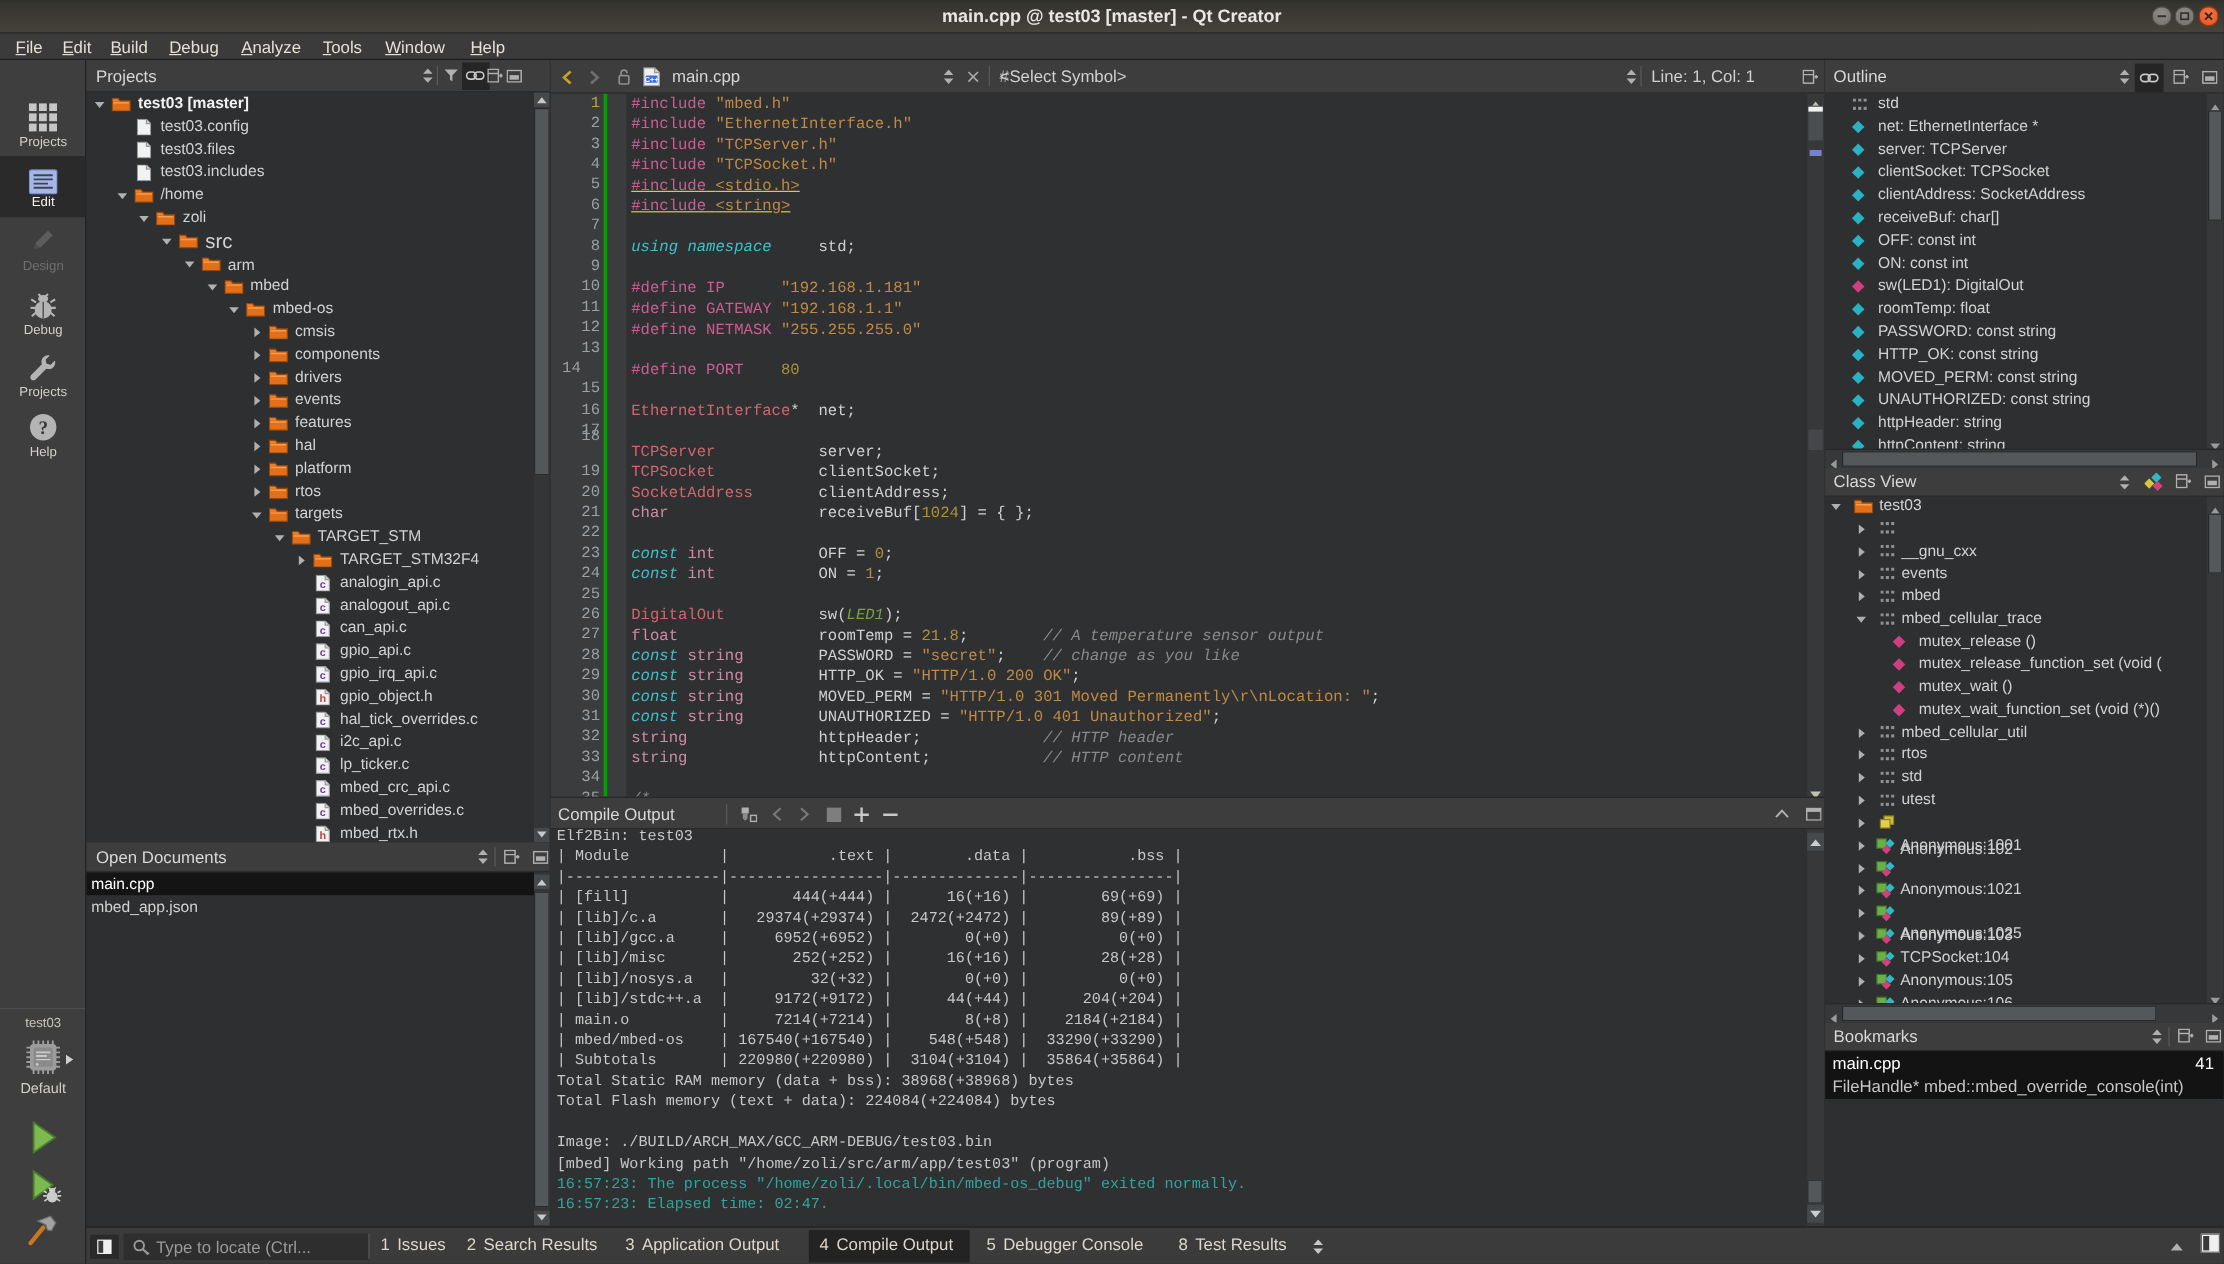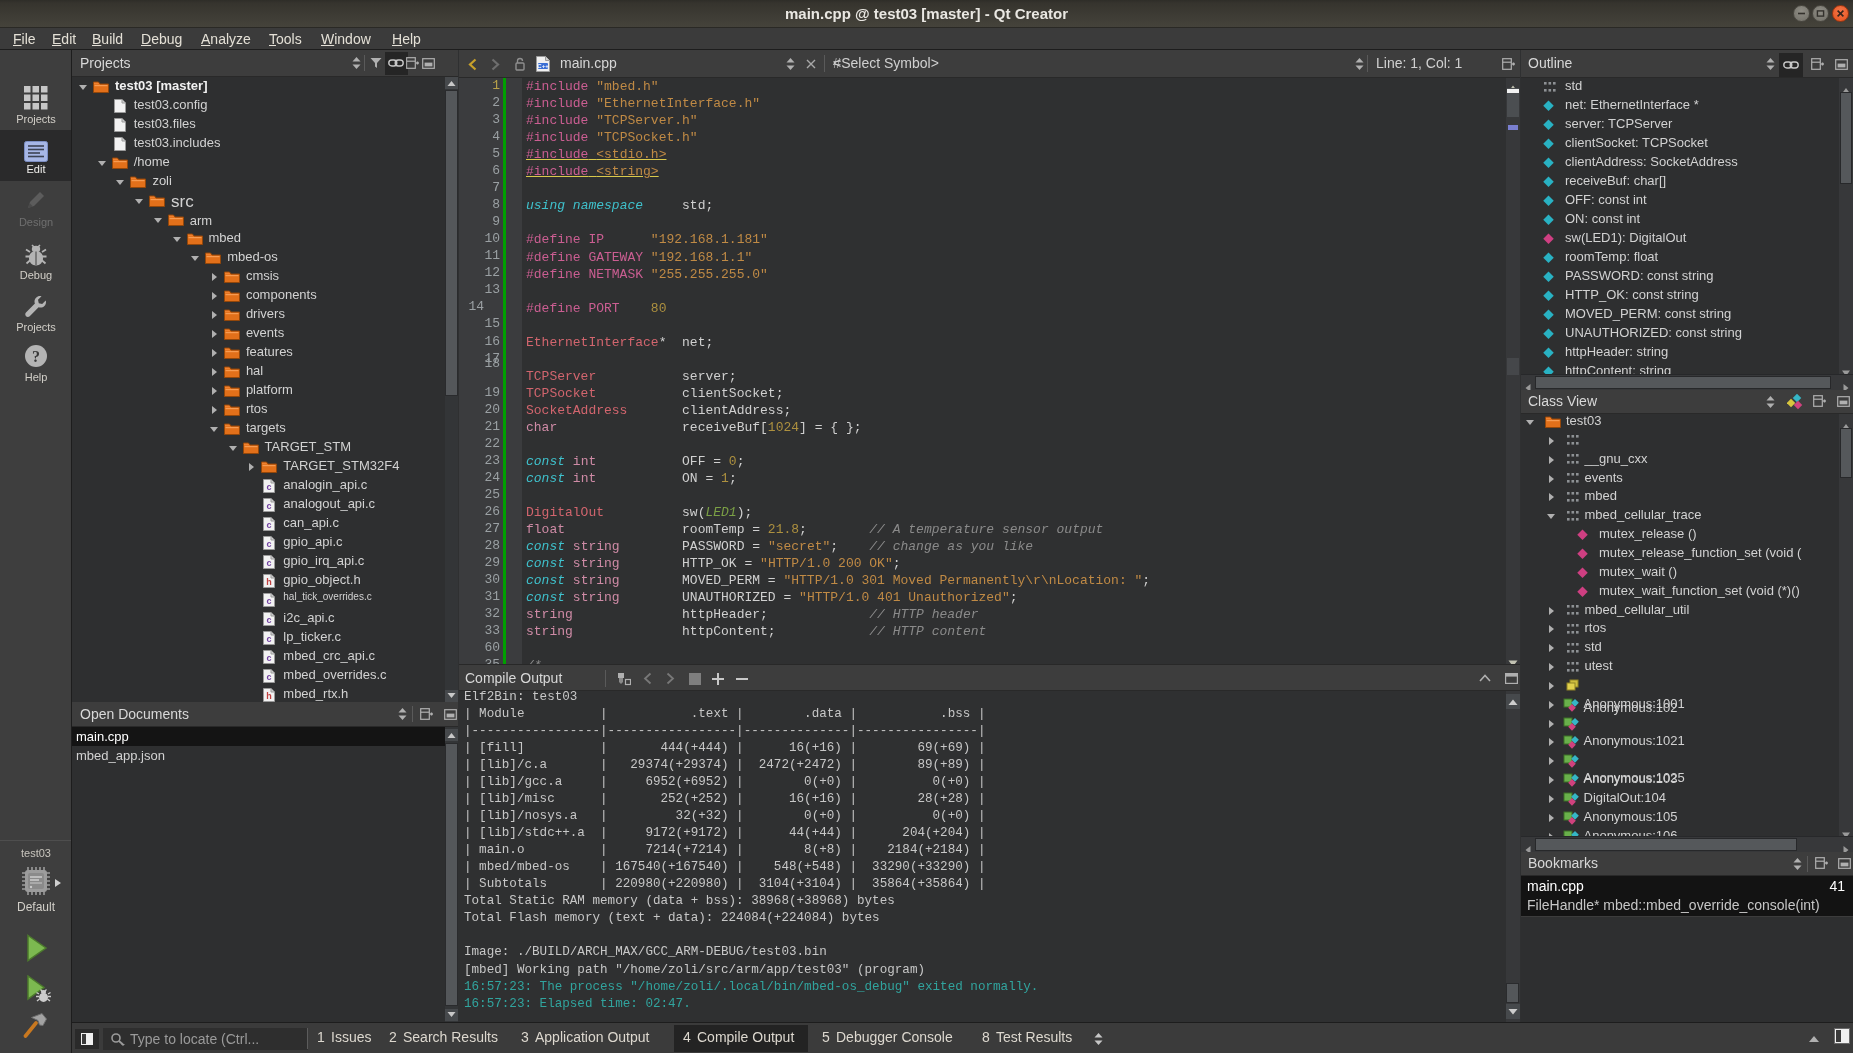--- a/index.html
+++ b/index.html
@@ -481,21 +481,21 @@
       </svg>
     </div>
     <div style="position:absolute;left:211.29999999999998px;top:495.0px;font-size:13px;color:#d2d2d2">gpio_object.h</div>
     <div style="position:absolute;left:191.29999999999998px;top:515.5px">
       <svg width="12" height="14" viewBox="0 0 12 14" style="display:block">
         <path d="M0.5 0.5 L8 0.5 L11.5 4 L11.5 13.5 L0.5 13.5 Z" fill="#f2f2f2" stroke="#9a9a9a"></path>
         <path d="M8 0.5 L8 4 L11.5 4" fill="#cfcfcf" stroke="#9a9a9a"></path>
         <text x="6" y="11" font-family="Liberation Sans" font-size="9" font-weight="bold" fill="#7040a0" text-anchor="middle">c</text>
       </svg>
     </div>
-    <div style="position:absolute;left:211.29999999999998px;top:514.0px;font-size:10px;color:#d2d2d2">hal_tick_overrides.c</div>
+    <div style="position:absolute;left:211.29999999999998px;top:514.0px;font-size:13px;color:#d2d2d2">hal_tick_overrides.c</div>
     <div style="position:absolute;left:191.29999999999998px;top:534.5px">
       <svg width="12" height="14" viewBox="0 0 12 14" style="display:block">
         <path d="M0.5 0.5 L8 0.5 L11.5 4 L11.5 13.5 L0.5 13.5 Z" fill="#f2f2f2" stroke="#9a9a9a"></path>
         <path d="M8 0.5 L8 4 L11.5 4" fill="#cfcfcf" stroke="#9a9a9a"></path>
         <text x="6" y="11" font-family="Liberation Sans" font-size="9" font-weight="bold" fill="#7040a0" text-anchor="middle">c</text>
       </svg>
     </div>
     <div style="position:absolute;left:211.29999999999998px;top:533.0px;font-size:13px;color:#d2d2d2">i2c_api.c</div>
     <div style="position:absolute;left:191.29999999999998px;top:553.5px">
       <svg width="12" height="14" viewBox="0 0 12 14" style="display:block">
@@ -673,21 +673,21 @@
       <div style="position:absolute;right:0;top:391.81999999999994px;color:#9aa0a3">24</div>
       <div style="position:absolute;right:0;top:408.85999999999996px;color:#9aa0a3">25</div>
       <div style="position:absolute;right:0;top:425.9px;color:#9aa0a3">26</div>
       <div style="position:absolute;right:0;top:442.93999999999994px;color:#9aa0a3">27</div>
       <div style="position:absolute;right:0;top:459.97999999999996px;color:#9aa0a3">28</div>
       <div style="position:absolute;right:0;top:477.02px;color:#9aa0a3">29</div>
       <div style="position:absolute;right:0;top:494.05999999999995px;color:#9aa0a3">30</div>
       <div style="position:absolute;right:0;top:511.1px;color:#9aa0a3">31</div>
       <div style="position:absolute;right:0;top:528.14px;color:#9aa0a3">32</div>
       <div style="position:absolute;right:0;top:545.18px;color:#9aa0a3">33</div>
-      <div style="position:absolute;right:0;top:562.2199999999999px;color:#9aa0a3">60</div>
+      <div style="position:absolute;right:0;top:562.2199999999999px;color:#9aa0a3">34</div>
       <div style="position:absolute;right:0;top:579.26px;color:#9aa0a3">35</div>
     </div>
     <div class="mono" style="position:absolute;left:67px;top:0.2px;font-size:13px;line-height:17.04px;white-space:pre"><div style="height:17.04px"><span class="pp">#include</span><span class="id"> </span><span class="st">"mbed.h"</span></div><div style="height:17.04px"><span class="pp">#include</span><span class="id"> </span><span class="st">"EthernetInterface.h"</span></div><div style="height:17.04px"><span class="pp">#include</span><span class="id"> </span><span class="st">"TCPServer.h"</span></div><div style="height:17.04px"><span class="pp">#include</span><span class="id"> </span><span class="st">"TCPSocket.h"</span></div><div style="height:17.04px"><span class="ulw pp">#include</span><span class="ulw id"> </span><span class="ulw st">&lt;stdio.h&gt;</span></div><div style="height:17.04px"><span class="ulw pp">#include</span><span class="ulw id"> </span><span class="ulw st">&lt;string&gt;</span></div><div style="height:17.04px"></div><div style="height:17.04px"><span class="kw">using</span><span class="id"> </span><span class="kw">namespace</span><span class="id">     </span><span class="id">std;</span></div><div style="height:17.04px"></div><div style="height:17.04px"><span class="pp">#define IP</span><span class="id">      </span><span class="st">"192.168.1.181"</span></div><div style="height:17.04px"><span class="pp">#define GATEWAY</span><span class="id"> </span><span class="st">"192.168.1.1"</span></div><div style="height:17.04px"><span class="pp">#define NETMASK</span><span class="id"> </span><span class="st">"255.255.255.0"</span></div><div style="height:17.04px"></div><div style="height:17.04px"><span class="pp">#define PORT</span><span class="id">    </span><span class="nu">80</span></div><div style="height:17.04px"></div><div style="height:17.04px"><span class="ut">EthernetInterface</span><span class="id">*  net;</span></div><div style="height:17.04px"></div><div style="height:17.04px"><span class="ut">TCPServer</span><span class="id">           server;</span></div><div style="height:17.04px"><span class="ut">TCPSocket</span><span class="id">           clientSocket;</span></div><div style="height:17.04px"><span class="ut">SocketAddress</span><span class="id">       clientAddress;</span></div><div style="height:17.04px"><span class="ty">char</span><span class="id">                receiveBuf[</span><span class="nu">1024</span><span class="id">] = { };</span></div><div style="height:17.04px"></div><div style="height:17.04px"><span class="kw">const</span><span class="id"> </span><span class="ty">int</span><span class="id">           OFF = </span><span class="nu">0</span><span class="id">;</span></div><div style="height:17.04px"><span class="kw">const</span><span class="id"> </span><span class="ty">int</span><span class="id">           ON = </span><span class="nu">1</span><span class="id">;</span></div><div style="height:17.04px"></div><div style="height:17.04px"><span class="ut">DigitalOut</span><span class="id">          sw(</span><span class="gr">LED1</span><span class="id">);</span></div><div style="height:17.04px"><span class="ty">float</span><span class="id">               roomTemp = </span><span class="nu">21.8</span><span class="id">;        </span><span class="cm">// A temperature sensor output</span></div><div style="height:17.04px"><span class="kw">const</span><span class="id"> </span><span class="ty">string</span><span class="id">        PASSWORD = </span><span class="st">"secret"</span><span class="id">;    </span><span class="cm">// change as you like</span></div><div style="height:17.04px"><span class="kw">const</span><span class="id"> </span><span class="ty">string</span><span class="id">        HTTP_OK = </span><span class="st">"HTTP/1.0 200 OK"</span><span class="id">;</span></div><div style="height:17.04px"><span class="kw">const</span><span class="id"> </span><span class="ty">string</span><span class="id">        MOVED_PERM = </span><span class="st">"HTTP/1.0 301 Moved Permanently\r\nLocation: "</span><span class="id">;</span></div><div style="height:17.04px"><span class="kw">const</span><span class="id"> </span><span class="ty">string</span><span class="id">        UNAUTHORIZED = </span><span class="st">"HTTP/1.0 401 Unauthorized"</span><span class="id">;</span></div><div style="height:17.04px"><span class="ty">string</span><span class="id">              httpHeader;             </span><span class="cm">// HTTP header</span></div><div style="height:17.04px"><span class="ty">string</span><span class="id">              httpContent;            </span><span class="cm">// HTTP content</span></div><div style="height:17.04px"></div><div style="height:17.04px"><span class="cm">/*</span></div></div>
     <div style="position:absolute;left:1047px;top:0;width:14px;height:586px;background:#37383a">
       <div style="position:absolute;left:1px;top:1px"><svg width="12" height="9" viewBox="0 0 12 9">
           <path d="M1.5 7.5 L10.5 7.5 L6 1.5 Z" fill="#c2c2b2"></path>
         </svg></div>
       <div style="position:absolute;left:1px;top:10px;width:12px;height:29px;background:#4b4e51"></div>
       <div style="position:absolute;left:1px;top:11px;width:12px;height:4px;background:#f2f2f2"></div>
       <div style="position:absolute;left:2px;top:47px;width:10px;height:5px;background:#7a7fd0"></div>
@@ -1199,21 +1199,21 @@
         <path d="M3 1 L8 5 L3 9 Z" fill="#b0b0b0"></path>
       </svg>
     </div>
     <div style="position:absolute;left:41.5px;top:377.0px">
       <svg width="16" height="15" viewBox="0 0 16 15" style="display:block">
         <rect x="1" y="2" width="8" height="8" fill="#69b04b" stroke="#3c7026"></rect>
         <rect x="9.2" y="3.2" width="5.4" height="5.4" transform="rotate(45 12 6)" fill="#35b6c6"></rect>
         <rect x="6.2" y="8.2" width="5.4" height="5.4" transform="rotate(45 9 11)" fill="#d0427e"></rect>
       </svg>
     </div>
-    <div class="trtxt" style="position:absolute;left:62.5px;top:376.0px;white-space:nowrap">DigitalOut:104</div>
+    <div class="trtxt" style="position:absolute;left:62.5px;top:376.0px;white-space:nowrap">TCPSocket:104</div>
     <div style="position:absolute;left:24.5px;top:398.85px">
       <svg width="10" height="10" viewBox="0 0 10 10" style="display:block">
         <path d="M3 1 L8 5 L3 9 Z" fill="#b0b0b0"></path>
       </svg>
     </div>
     <div style="position:absolute;left:41.5px;top:395.85px">
       <svg width="16" height="15" viewBox="0 0 16 15" style="display:block">
         <rect x="1" y="2" width="8" height="8" fill="#69b04b" stroke="#3c7026"></rect>
         <rect x="9.2" y="3.2" width="5.4" height="5.4" transform="rotate(45 12 6)" fill="#35b6c6"></rect>
         <rect x="6.2" y="8.2" width="5.4" height="5.4" transform="rotate(45 9 11)" fill="#d0427e"></rect>

